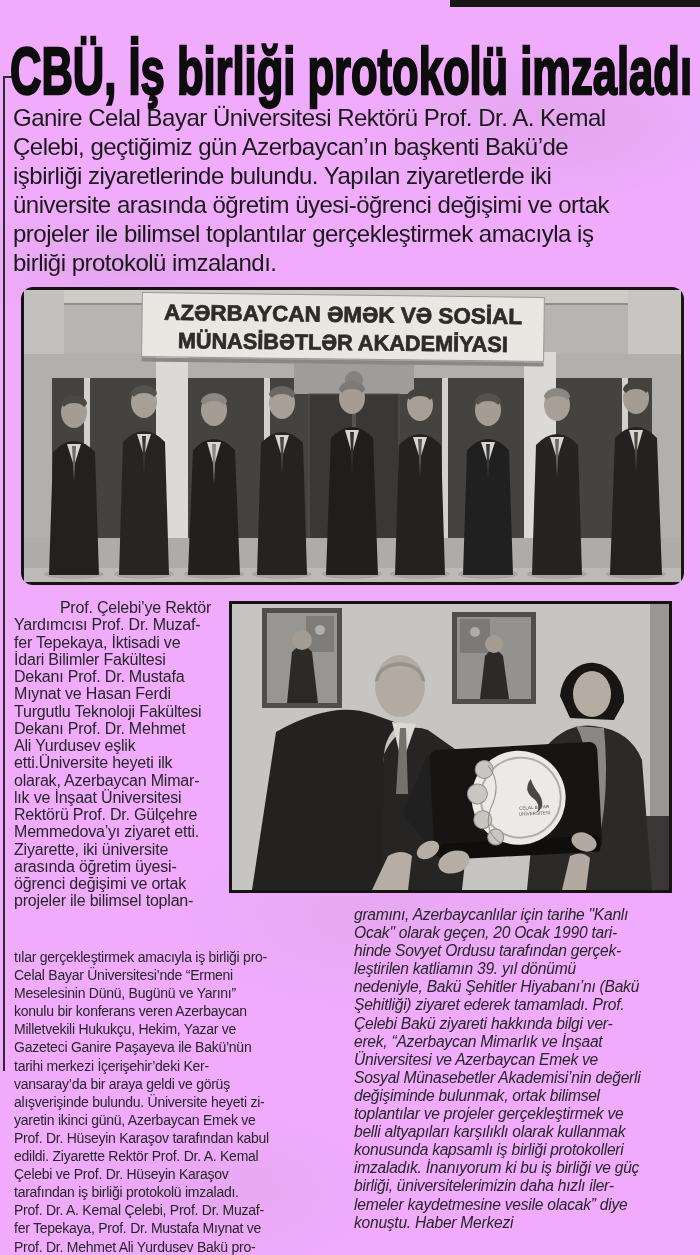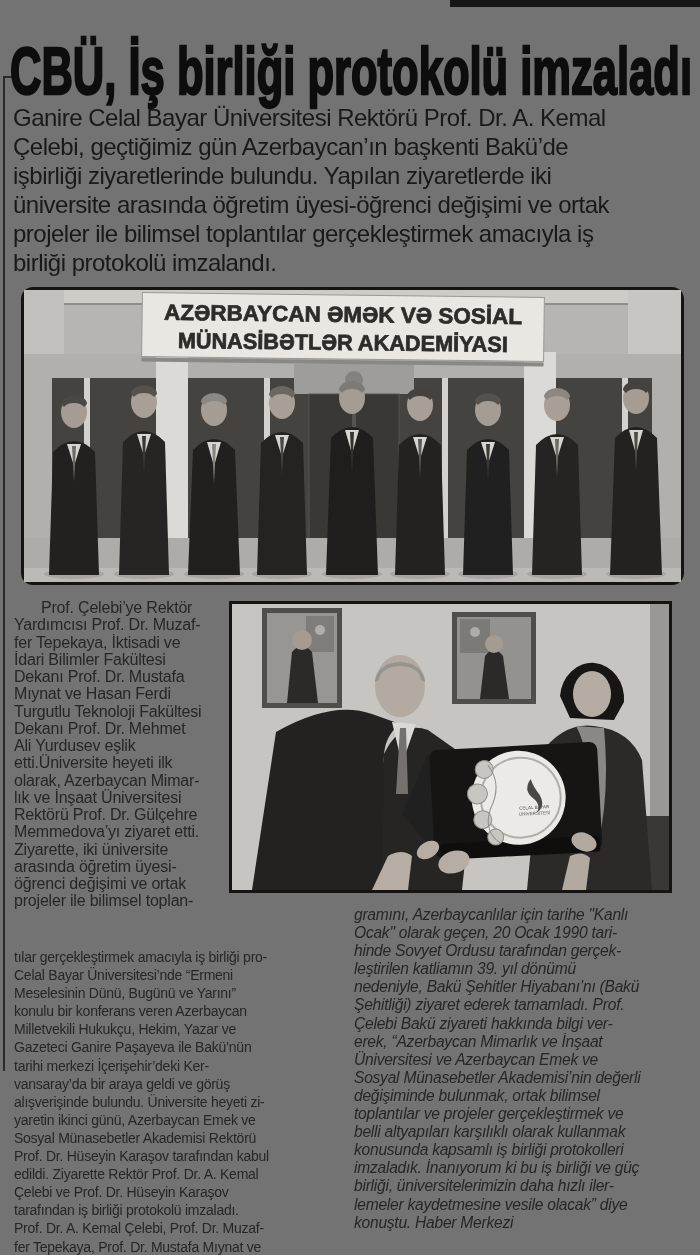--- a/index.html
+++ b/index.html
@@ -1,18 +1,18 @@
 <!DOCTYPE html>
 <html><head>
 <meta charset="utf-8">
 <style>
   html,body{margin:0;padding:0;background:#8e8c89;}
   .page{
     position:relative;width:700px;height:1255px;margin:0 auto;
-    background:#737373;overflow:hidden;
+    background:#f0abfc;overflow:hidden;
     font-family:"Liberation Sans","DejaVu Sans",sans-serif;
     color:#222;
   }
   
   .page::before{
     content:"";position:absolute;inset:0;pointer-events:none;
     background:
       radial-gradient(220px 90px at 18% 21%, rgba(120,118,115,.10), transparent 70%),
       radial-gradient(260px 110px at 78% 10%, rgba(120,118,115,.10), transparent 70%),
       radial-gradient(300px 140px at 55% 73%, rgba(120,118,115,.07), transparent 70%),
@@ -28,21 +28,21 @@
         font-size:24px;line-height:29px;letter-spacing:-0.5px;color:#191919;}
   .lead .tl{white-space:nowrap;}
 
   .photoframe{position:absolute;border:3px solid #151413;background:#b7b5b2;box-sizing:content-box;}
   #photo1{left:21px;top:287px;width:657px;height:292px;border-radius:12px;}
   #photo2{left:229px;top:601px;width:437px;height:286px;}
 
   .col{position:absolute;color:#262626;}
   .col .tl{white-space:nowrap;}
   .col-narrow{left:14px;top:599px;width:216px;font-size:16px;line-height:17.25px;letter-spacing:-0.2px;}
-  .col-narrow .tl:first-child{text-indent:27px;}
+  .col-narrow .tl:first-child{text-indent:27px;text-align:center;}
   .col-bl{left:14px;top:948px;width:338px;font-size:14px;line-height:18.1px;letter-spacing:-0.25px;}
   .col-br{left:354px;top:906px;width:341px;font-size:15.6px;line-height:18.1px;letter-spacing:-0.25px;font-style:italic;}
 </style>
 </head>
 <body>
 
 <div class="page">
 
   <div class="topbar"></div>
   <div class="leftrule-v"></div>
@@ -271,21 +271,20 @@
       <div class="tl">tılar gerçekleştirmek amacıyla iş birliği pro-</div>
       <div class="tl">Celal Bayar Üniversitesi’nde “Ermeni</div>
       <div class="tl">Meselesinin Dünü, Bugünü ve Yarını”</div>
       <div class="tl">konulu bir konferans veren Azerbaycan</div>
       <div class="tl">Milletvekili Hukukçu, Hekim, Yazar ve</div>
       <div class="tl">Gazeteci Ganire Paşayeva ile Bakü’nün</div>
       <div class="tl">tarihi merkezi İçerişehir’deki Ker-</div>
       <div class="tl">vansaray’da bir araya geldi ve görüş</div>
       <div class="tl">alışverişinde bulundu. Üniversite heyeti zi-</div>
       <div class="tl">yaretin ikinci günü, Azerbaycan Emek ve</div>
-      <div class="tl">Sosyal Münasebetler Akademisi Rektörü</div>
       <div class="tl">Prof. Dr. Hüseyin Karaşov tarafından kabul</div>
       <div class="tl">edildi. Ziyarette Rektör Prof. Dr. A. Kemal</div>
       <div class="tl">Çelebi ve Prof. Dr. Hüseyin Karaşov</div>
       <div class="tl">tarafından iş birliği protokolü imzaladı.</div>
       <div class="tl">Prof. Dr. A. Kemal Çelebi, Prof. Dr. Muzaf-</div>
       <div class="tl">fer Tepekaya, Prof. Dr. Mustafa Mıynat ve</div>
       <div class="tl">Prof. Dr. Mehmet Ali Yurdusev Bakü pro-</div>
     </div>
   <div class="col col-br">
       <div class="tl">gramını, Azerbaycanlılar için tarihe "Kanlı</div>

